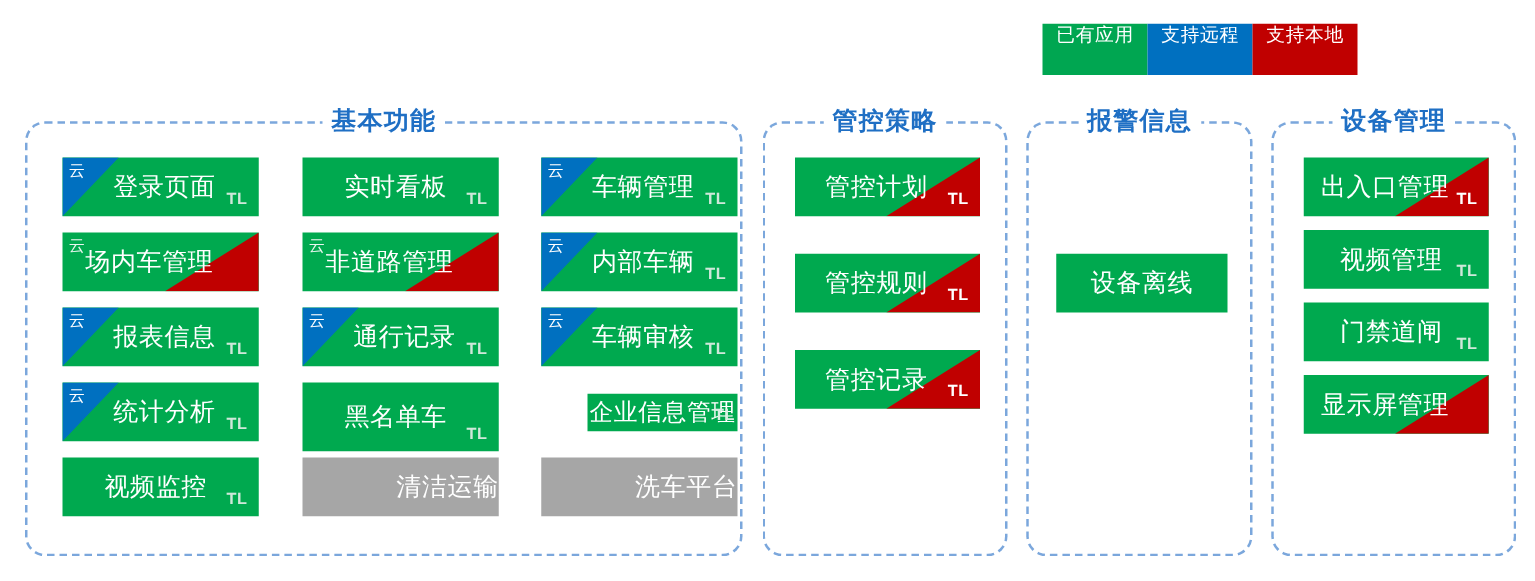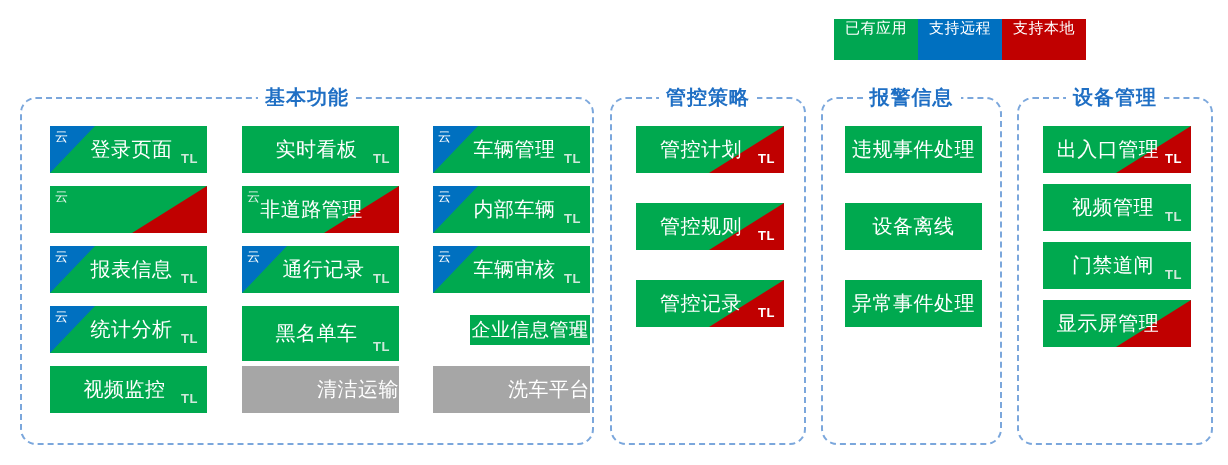--- a/index.html
+++ b/index.html
@@ -112,20 +112,21 @@
         </div>
         <div class="card" style="left: 411px; top: 27px; width: 157px; height: 47px;">
           <span class="tri-blue" style="border-top-width: 47px; border-right-width: 45px;"></span>
           <span class="cloud-tag">云</span>
           <span class="card-label" style="margin-left: 14px; margin-right: 8px;">车辆管理</span>
           <span class="tl-tag">TL</span>
         </div>
         <div class="card" style="left: 28px; top: 87px; width: 157px; height: 47px;">
           <span class="tri-red" style="border-bottom-width: 47px; border-left-width: 75px;"></span>
           <span class="cloud-tag on-green">云</span>
+          <span class="card-label" style="margin-right: 18px;">场内车管理</span>
         </div>
         <div class="card" style="left: 220px; top: 87px; width: 157px; height: 47px;">
           <span class="tri-red" style="border-bottom-width: 47px; border-left-width: 75px;"></span>
           <span class="cloud-tag on-green">云</span>
           <span class="card-label" style="margin-right: 18px;">非道路管理</span>
         </div>
         <div class="card" style="left: 411px; top: 87px; width: 157px; height: 47px;">
           <span class="tri-blue" style="border-top-width: 47px; border-right-width: 45px;"></span>
           <span class="cloud-tag">云</span>
           <span class="card-label" style="margin-left: 14px; margin-right: 8px;">内部车辆</span>
@@ -191,29 +192,23 @@
         <div class="card" style="left: 24px; top: 181px; width: 148px; height: 47px;">
           <span class="tri-red" style="border-bottom-width: 47px; border-left-width: 75px;"></span>
           <span class="card-label" style="margin-right: 18px;">管控记录</span>
           <span class="tl-tag on-red">TL</span>
         </div>
       </div>
     </div>
     <div class="panel" style="left: 821px; top: 97px; width: 181px; height: 348px;">
       <div class="panel-title">报警信息</div>
       <div class="panel-body">
-        <div class="card" style="left: 22px; top: 27px; width: 137px; height: 47px;">
-          <span class="card-label">违规事件处理</span>
-        </div>
         <div class="card" style="left: 22px; top: 104px; width: 137px; height: 47px;">
           <span class="card-label">设备离线</span>
         </div>
-        <div class="card" style="left: 22px; top: 181px; width: 137px; height: 47px;">
-          <span class="card-label">异常事件处理</span>
-        </div>
       </div>
     </div>
     <div class="panel" style="left: 1017px; top: 97px; width: 196px; height: 348px;">
       <div class="panel-title">设备管理</div>
       <div class="panel-body">
         <div class="card" style="left: 24px; top: 27px; width: 148px; height: 47px;">
           <span class="tri-red" style="border-bottom-width: 47px; border-left-width: 75px;"></span>
           <span class="card-label" style="margin-right: 18px;">出入口管理</span>
           <span class="tl-tag on-red">TL</span>
         </div>

